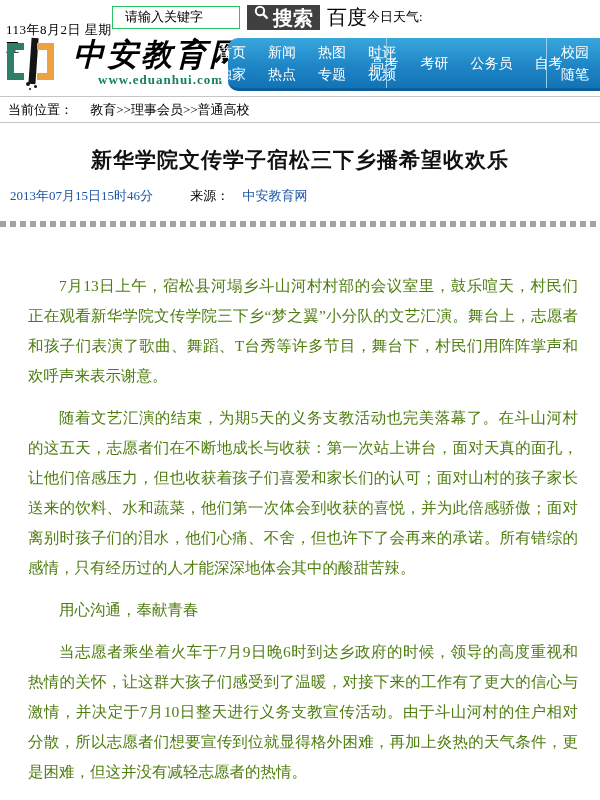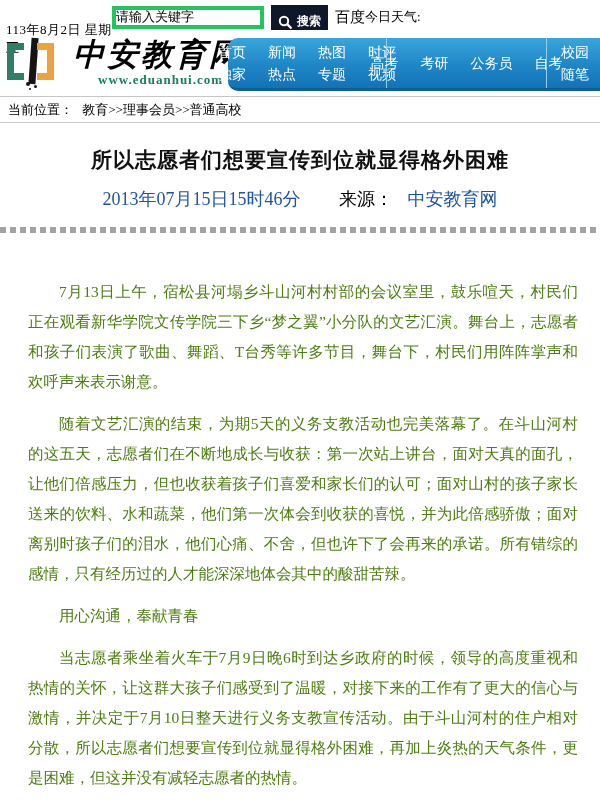--- a/index.html
+++ b/index.html
@@ -7,29 +7,29 @@
   body {
     width:600px; height:800px; overflow:hidden; position:relative;
     font-family:"Liberation Serif","DejaVu Serif",serif; color:#000;
   }
   .page { width:600px; height:800px; overflow:hidden; position:relative; background:#fff; }
 
   
   .topbar { display:flex; align-items:center; height:34px; padding-left:6px; font-size:13px; }
   .topbar .date { width:106px; letter-spacing:0.5px;margin-top:44px; }
   .search-input {
-    width:152px; height:23px; border:4px solid #22c55e; font-size:13px;
-    padding:0 0; font-family:"Liberation Serif","DejaVu Serif",serif; color:#000;
+    width:128px; height:23px; border:1px solid #22c55e; font-size:13px;
+    padding:0 12px; font-family:"Liberation Serif","DejaVu Serif",serif; color:#000;
   }
   .search-btn {
-    margin-left:7px; height:25px; border:none; background:#0f172a; color:#fff;
-    font-weight:bold; font-size:12px; display:flex; align-items:flex-end; gap:4px;
+    margin-left:7px; height:25px; border:none; background:#404040; color:#fff;
+    font-weight:bold; font-size:20px; display:flex; align-items:flex-start; gap:4px;
     padding:0 7px; cursor:pointer; font-family:"Liberation Serif","DejaVu Serif",serif;
   }
-  .baidu { margin-left:7px; font-size:15px; cursor:pointer; }
+  .baidu { margin-left:7px; font-size:20px; cursor:pointer; }
   .weather { font-size:13px; }
 
   
   .header { position:relative; height:57px; margin-top:2px; }
   .logo { position:absolute; left:5px; top:2px; display:flex; align-items:flex-start; cursor:pointer; }
   .logo-icon { position:relative; width:56px; height:52px; }
   .lbracket { position:absolute; left:2px; top:5px; width:17px; height:37px; border:7px solid #2e7f68; border-right:none; }
   .rbracket { position:absolute; left:32px; top:5px; width:17px; height:37px; border:7px solid #eda13f; border-left:none; }
   .ink { position:absolute; left:25px; top:0; width:7px; height:46px; background:#141414; transform:rotate(4deg); }
   .dot { position:absolute; background:#141414; border-radius:50%; }
@@ -52,30 +52,30 @@
   .nav-col3 { width:150px; align-items:flex-start; padding-left:14px; }
   .nav-col + .nav-col { border-left:1px solid #93cfee; }
   .nav-row { display:flex; gap:22px; font-size:14px; line-height:19px; white-space:nowrap; }
   .nav-link { cursor:pointer; }
 
   
   .breadcrumb {
     margin-top:3px; border-top:1px solid #c6c6c6; border-bottom:1px solid #c6c6c6;
     height:27px; line-height:25px; padding-left:8px; font-size:13px;
   }
-  .breadcrumb .path { margin-left:6px; }
+  .breadcrumb .path { margin-left:14px; }
 
   
   .article { padding:0 10px; }
   .article h1 {
     text-align:center; font-size:21px; line-height:30px; margin-top:22px;
     font-weight:bold; color:#111; letter-spacing:1px;
     font-family:"Liberation Sans","DejaVu Sans",sans-serif;
   }
-  .meta { text-align:center; font-size:18px; margin-top:12px; }
+  .meta { text-align:left; font-size:13px; margin-top:12px; }
   .meta .blue { color:#1d55a5; }
   .meta .src-label { margin-left:34px; }
   .meta .src-name { margin-left:10px; }
   .dotline {
     margin:16px -10px 0 -10px; height:6px;
     background:repeating-linear-gradient(90deg,#a3a3a3 0 6px,transparent 6px 10px);
   }
   .body-text { margin-top:44px; }
   .body-text p {
     font-size:15.5px; line-height:30px; text-align:justify; color:#4d7c0f;
@@ -152,21 +152,21 @@
       </div>
     </div>
   </div>
 
   <div class="breadcrumb">
     <span>当前位置：</span>
     <span class="path">教育&gt;&gt;理事会员&gt;&gt;普通高校</span>
   </div>
 
   <div class="article">
-    <h1>所以志愿者们想要宣传到位就显得格外困难</h1>
+    <h1>新华学院文传学子宿松三下乡播希望收欢乐</h1>
     <div class="meta">
       <span class="blue">2013年07月15日15时46分</span>
       <span class="src-label">来源：</span>
       <span class="blue src-name">中安教育网</span>
     </div>
     <div class="dotline"></div>
 
     <div class="body-text">
       <p>7月13日上午，宿松县河塌乡斗山河村村部的会议室里，鼓乐喧天，村民们正在观看新华学院文传学院三下乡“梦之翼”小分队的文艺汇演。舞台上，志愿者和孩子们表演了歌曲、舞蹈、T台秀等许多节目，舞台下，村民们用阵阵掌声和欢呼声来表示谢意。</p>
       <p>随着文艺汇演的结束，为期5天的义务支教活动也完美落幕了。在斗山河村的这五天，志愿者们在不断地成长与收获：第一次站上讲台，面对天真的面孔，让他们倍感压力，但也收获着孩子们喜爱和家长们的认可；面对山村的孩子家长送来的饮料、水和蔬菜，他们第一次体会到收获的喜悦，并为此倍感骄傲；面对离别时孩子们的泪水，他们心痛、不舍，但也许下了会再来的承诺。所有错综的感情，只有经历过的人才能深深地体会其中的酸甜苦辣。</p>

